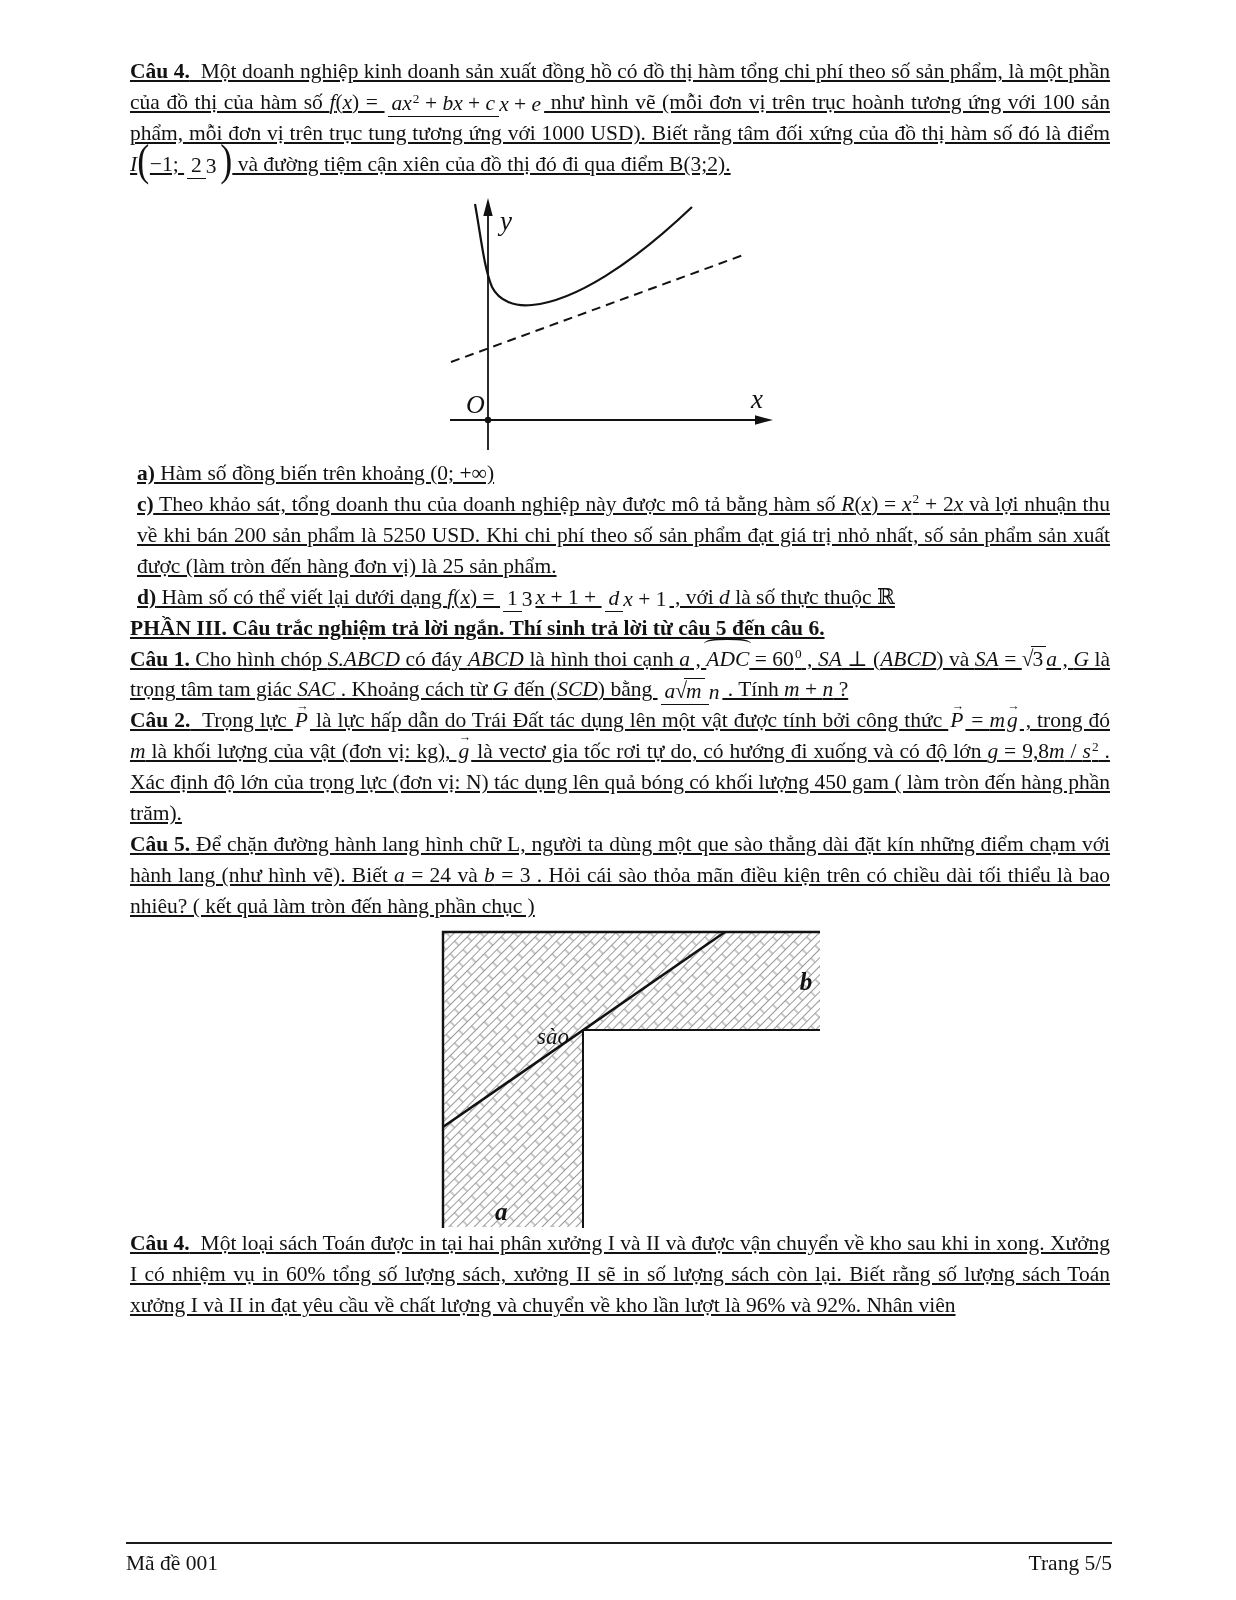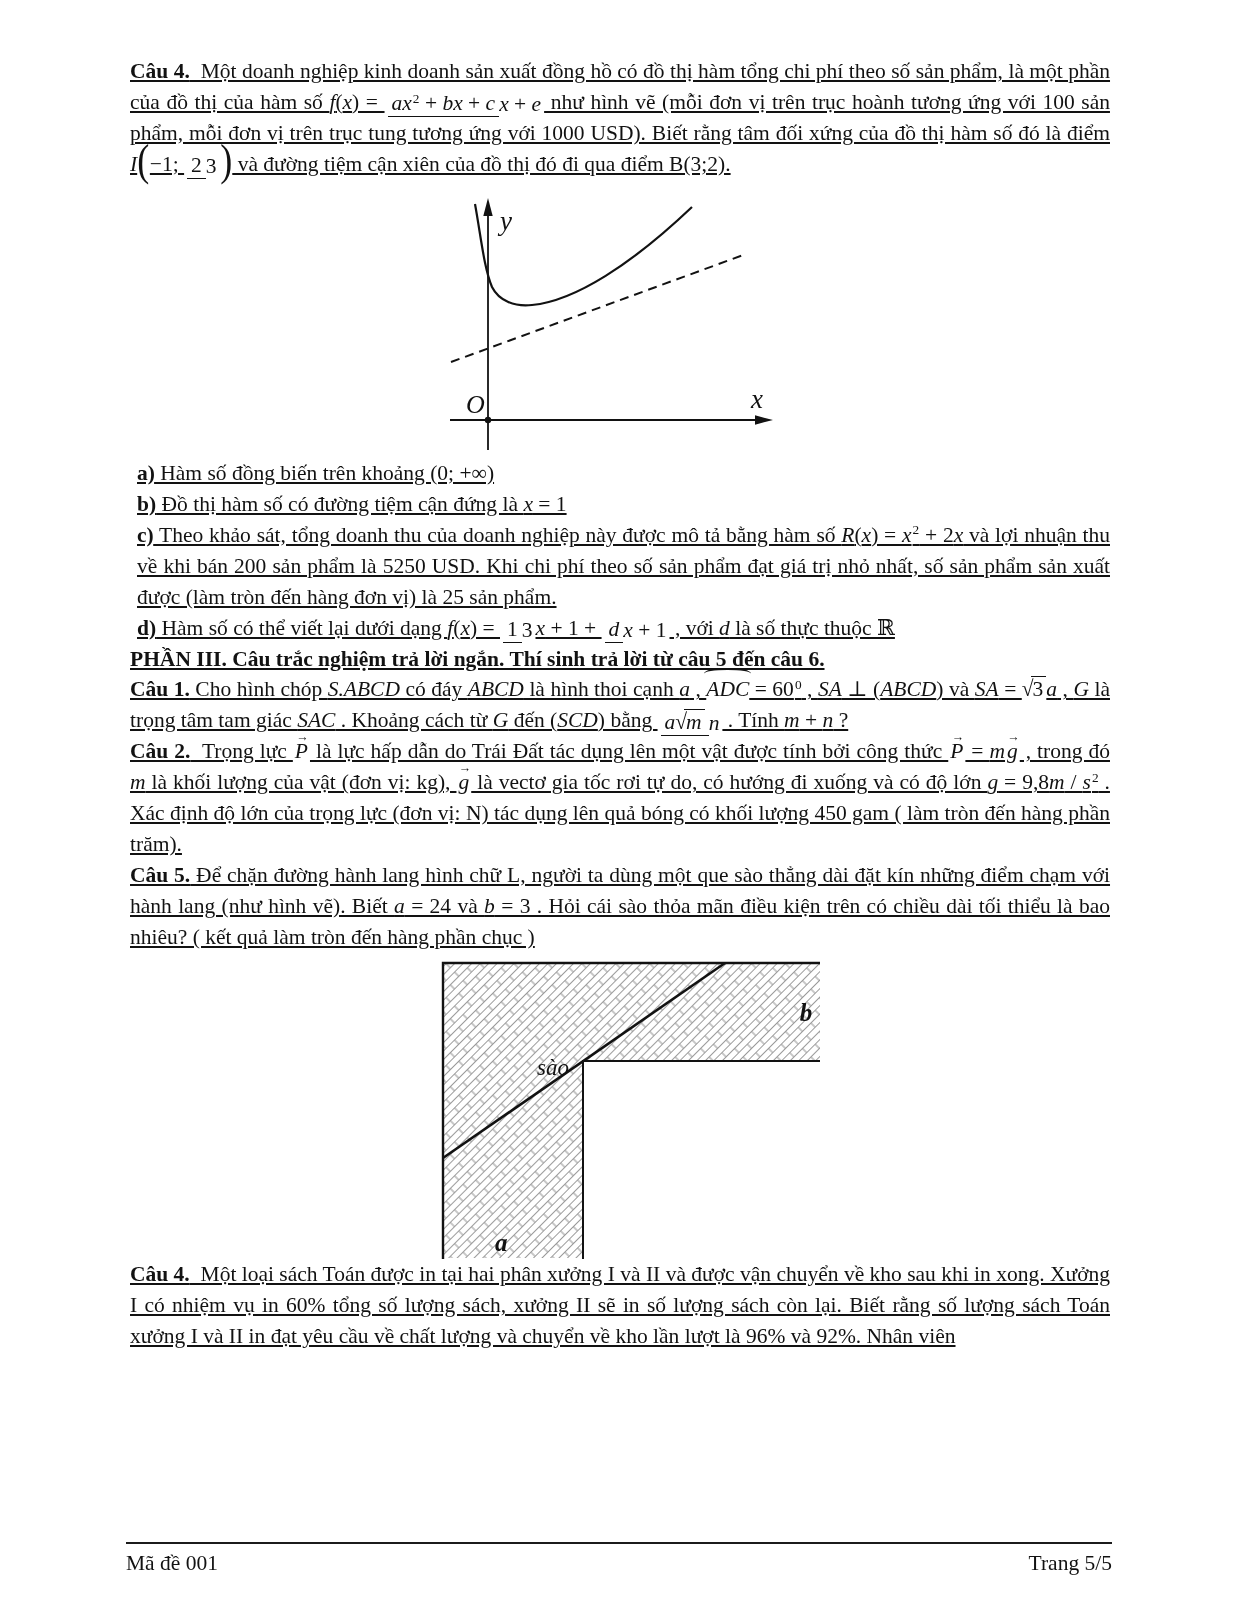--- a/index.html
+++ b/index.html
@@ -69,21 +69,20 @@
       <circle cx="50" cy="228" r="3.2" fill="#121212"></circle>
       <path d="M 37 12 C 43 45, 46 76, 54 95 C 61 109, 77 115, 94 113 C 137 109, 194 72, 254 15" fill="none" stroke="#121212" stroke-width="2.2"></path>
       <path d="M 13 170 L 308 62" fill="none" stroke="#121212" stroke-width="2" stroke-dasharray="9 6"></path>
       <text x="62" y="38" font-size="27">y</text>
       <text x="313" y="216" font-size="27">x</text>
       <text x="28" y="221" font-size="26">O</text>
     </svg>
   </figure>
 
   <p class="para stmt mt7"><b>a)</b> Hàm số đồng biến trên khoảng (0; +∞)</p>
-  <p class="para stmt mt4"><b>b)</b> Đồ thị hàm số có đường tiệm cận đứng là <i class="rit">x</i> = 1</p>
   <p class="para stmt mt4"><b>c)</b> Theo khảo sát, tổng doanh thu của doanh nghiệp này được mô tả bằng hàm số <i class="rit">R</i>(<i class="rit">x</i>) = <i class="rit">x</i><sup class="rsup">2</sup> + 2<i class="rit">x</i> và lợi nhuận thu về khi bán 200 sản phẩm là 5250 USD. Khi chi phí theo số sản phẩm đạt giá trị nhỏ nhất, số sản phẩm sản xuất được (làm tròn đến hàng đơn vị) là 25 sản phẩm.</p>
   <p class="para stmt mt6"><b>d)</b> Hàm số có thể viết lại dưới dạng <i class="rit">f</i>(<i class="rit">x</i>) = <span class="frac">
         <span class="num">1</span>
         <span class="den">3</span>
       </span><i class="rit">x</i> + 1 + <span class="frac">
         <span class="num"><i class="rit">d</i></span>
         <span class="den"><i class="rit">x</i> + 1</span>
       </span> , với <i class="rit">d</i> là số thực thuộc ℝ</p>
 
   <p class="para heading"><b>PHẦN III. Câu trắc nghiệm trả lời ngắn. Thí sinh trả lời từ câu 5 đến câu 6.</b></p>

